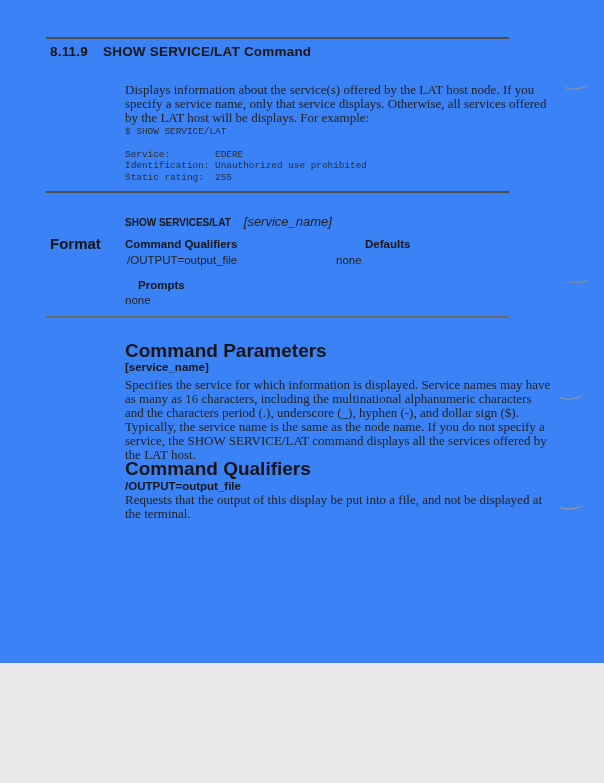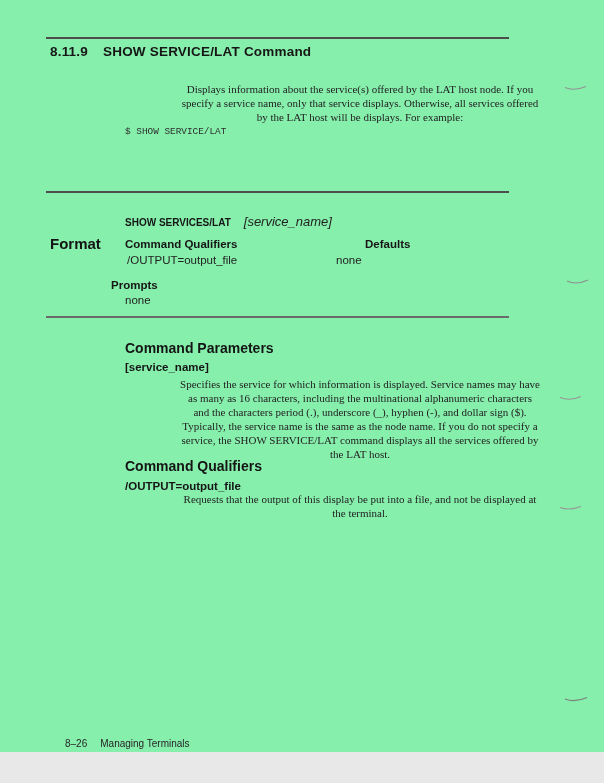--- a/index.html
+++ b/index.html
@@ -1,20 +1,20 @@
 <!DOCTYPE html>
 <html><head>
 <meta charset="utf-8">
 <style>
   html,body { margin:0; padding:0; background:#e8e8e8; }
   .page {
     position:relative;
-    width:604px; height:752px;
+    width:604px; height:663px;
     margin:0 auto;
-    background:#86efac;
+    background:#3b82f6;
     font-family:"Liberation Serif", serif;
     color:#1e1e1e;
     overflow:hidden;
   }
 
   .rule {
     position:absolute; left:46px; width:463px; height:2px;
     background:#4d4d4d;
   }
   .rule-1 { top:37px; }
@@ -24,22 +24,22 @@
   .section-heading {
     position:absolute; top:44px; left:50px;
     font-family:"Liberation Sans", sans-serif;
     font-weight:bold; font-size:13.5px; color:#161616;
     letter-spacing:0.2px; white-space:nowrap;
   }
   .section-heading .sec-num { margin-right:15px; }
 
   .body-text {
     position:absolute; left:125px; width:470px;
-    font-size:11px; line-height:13.9px;
-    white-space:pre-line; color:#222;text-align:center;
+    font-size:13px; line-height:13.9px;
+    white-space:pre-line; color:#222;
   }
   .intro-text { top:83px; }
 
   .code {
     position:absolute; left:125px;
     font-family:"Liberation Mono","DejaVu Sans Mono", monospace;
     font-size:9.4px; line-height:11.3px;
     white-space:pre; color:#2e2e2e;
   }
   .code-cmd { top:126px; }
@@ -69,27 +69,27 @@
   }
   .fmt-col-value {
     position:absolute;
     font-family:"Liberation Sans", sans-serif;
     font-size:11.5px; color:#222; white-space:nowrap;
   }
   .q-hdr   { top:238px; left:125px; }
   .d-hdr   { top:238px; left:331px;margin-left:34px; }
   .q-val   { top:254px; left:127px; }
   .d-val   { top:254px; left:336px; }
-  .p-hdr   { top:279px; left:111px; }
+  .p-hdr   { top:279px; left:138px; }
   .p-val   { top:294px; left:125px; }
 
   .sub-heading {
     position:absolute; left:125px;
     font-family:"Liberation Sans", sans-serif;
-    font-weight:bold; font-size:14px; color:#141414; white-space:nowrap;
+    font-weight:bold; font-size:19px; color:#141414; white-space:nowrap;
   }
   .cp-heading { top:340px; }
   .cq-heading { top:458px; }
 
   .term-name {
     position:absolute; left:125px;
     font-family:"Liberation Sans", sans-serif;
     font-weight:bold; font-size:11.5px; color:#161616; white-space:nowrap;
   }
   .cp-name { top:361px; }
@@ -122,20 +122,23 @@
 
   <div class="section-heading">
     <span class="sec-num">8.11.9</span><span>SHOW SERVICE/LAT Command</span>
   </div>
 
   <div class="body-text intro-text">Displays information about the service(s) offered by the LAT host node. If you
 specify a service name, only that service displays. Otherwise, all services offered
 by the LAT host will be displays. For example:</div>
 
   <div class="code code-cmd">$ SHOW SERVICE/LAT</div>
+  <div class="code code-out">Service:        EDERE
+Identification: Unauthorized use prohibited
+Static rating:  255</div>
 
   <div class="rule rule-2"></div>
 
   <div class="format-label">Format</div>
 
   <div class="syntax-row">
     <span class="syntax-cmd">SHOW SERVICES/LAT</span><span class="syntax-arg">[service_name]</span>
   </div>
 
   <div class="fmt-col-label q-hdr">Command Qualifiers</div>

